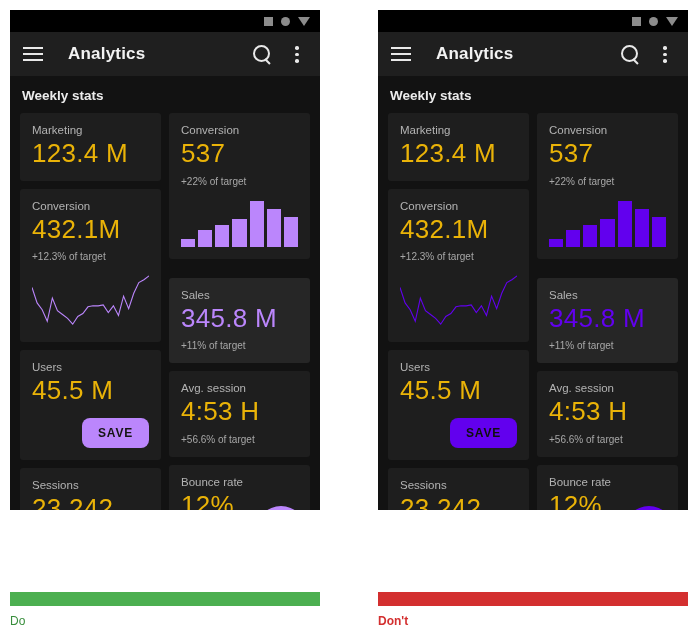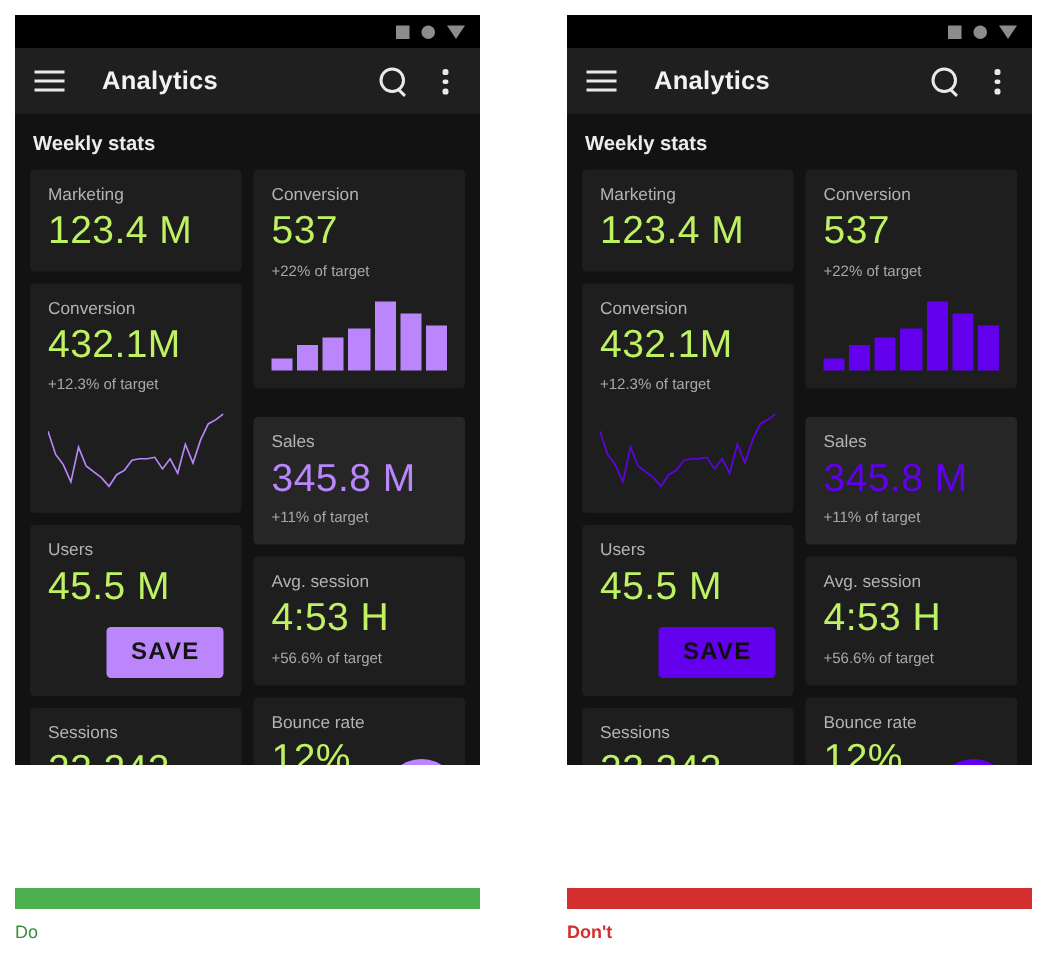--- a/index.html
+++ b/index.html
@@ -67,36 +67,36 @@
 
   .grid{display:flex;gap:8px;padding:0 10px;justify-content:center;}
   .col{flex:1;display:flex;flex-direction:column;gap:8px;}
 
   .card{
     background:#1e1e1e;border-radius:3px;
     padding:11px 12px 12px 12px;box-sizing:border-box;
   }
   .card.elevated{background:#262626;margin-top:11px;}
   .card .label{color:#b3b3b3;font-size:11.5px;margin-bottom:2px;}
-  .card .value{color:#bef264;font-size:26px;letter-spacing:.3px;line-height:1.18;}
+  .card .value{color:#eab308;font-size:26px;letter-spacing:.3px;line-height:1.18;}
   .card .value.accent{color:var(--accent);}
   .card .sub{color:#a8a8a8;font-size:10px;margin-top:7px;}
 
   
   .barchart{display:flex;align-items:flex-end;gap:3px;height:48px;margin-top:12px;}
   .barchart .bar{flex:1;background:var(--accent);}
   .linechart{height:58px;margin-top:10px;}
   .linechart svg{display:block;width:100%;height:100%;}
 
   
   .save-row{display:flex;justify-content:flex-end;margin-top:12px;}
   .save-btn{
     background:var(--accent);color:#151515;
-    font-size:16px;font-weight:bold;letter-spacing:.8px;
-    padding:8px 16px;border-radius:3px;border:none;
+    font-size:12px;font-weight:bold;letter-spacing:.8px;
+    padding:8px 16px;border-radius:8px;border:none;
     font-family:inherit;
   }
   .save-btn.inv{color:#0f0f0f;}
 
   
   .fab{
     position:absolute;right:14px;bottom:26px;
     width:50px;height:50px;border-radius:50%;
     background:var(--accent);
     display:flex;align-items:center;justify-content:center;

